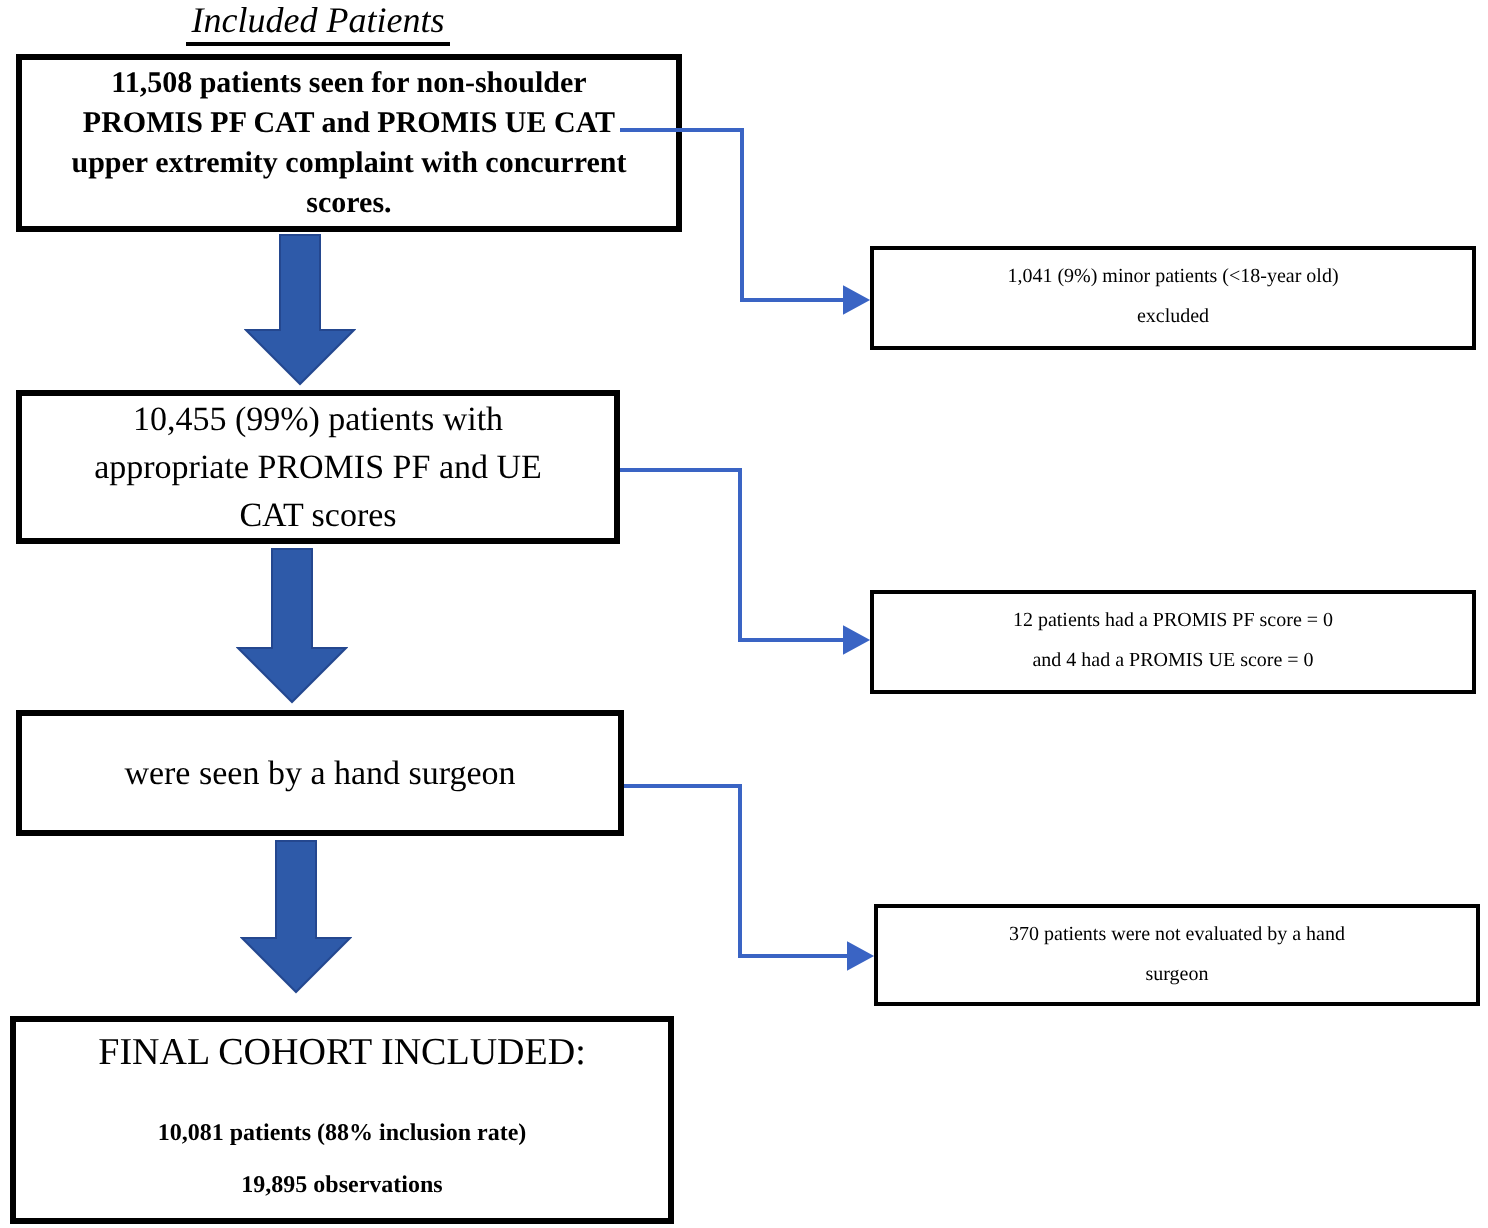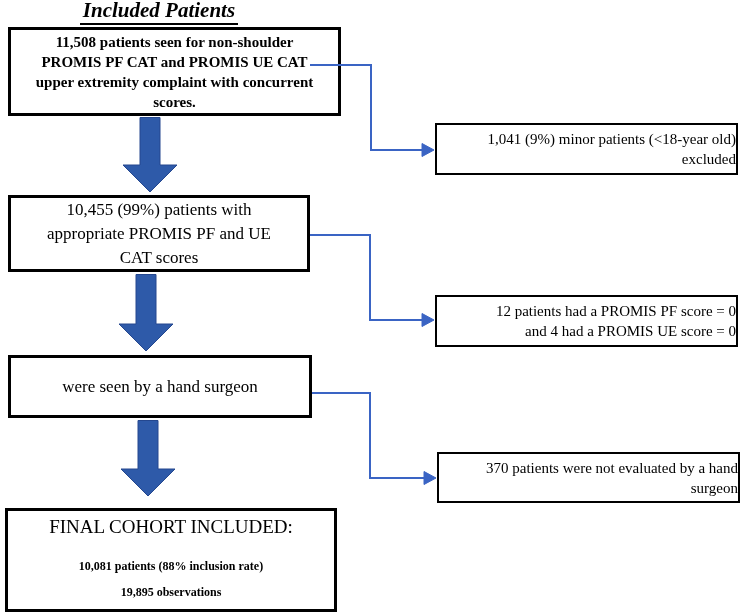--- a/index.html
+++ b/index.html
@@ -3,34 +3,34 @@
 <meta charset="utf-8">
 <style>
   html,body{margin:0;padding:0;background:#ffffff;}
   .canvas{
     position:relative;width:744px;height:614px;background:var(--bg,#fff);
     font-family:"Liberation Serif","DejaVu Serif",serif;color:var(--text,#000);
     overflow:hidden;
   }
   .figure-title{
     position:absolute;left:8px;top:1px;width:302px;text-align:center;
-    font-weight:bold;font-style:italic;font-size:21px;line-height:18px;
+    font-weight:normal;font-style:italic;font-size:18px;line-height:18px;
   }
   .figure-title span{border-bottom:2px solid #000;padding:0 3px 1px 3px;}
   .box{
     position:absolute;box-sizing:border-box;border:3px solid var(--box_border,#000);
     background:#fff;display:flex;flex-direction:column;justify-content:center;
     text-align:center;
   }
   .main-1{left:8px;top:27px;width:333px;height:89px;font-weight:bold;font-size:15px;line-height:20px;}
   .main-2{left:8px;top:195px;width:302px;height:77px;font-size:17px;line-height:24px;}
   .main-3{left:8px;top:355px;width:304px;height:63px;font-size:17px;line-height:25px;}
   .final{left:5px;top:508px;width:332px;height:104px;font-size:19px;line-height:24px;}
   .final .stats{font-weight:bold;font-size:12px;line-height:26px;margin-top:14px;}
-  .side{border-width:2px;font-size:15px;line-height:20px;text-align:right;}
+  .side{border-width:2px;font-size:10px;line-height:20px;}
   .side-1{left:435px;top:123px;width:303px;height:52px;}
   .side-2{left:435px;top:295px;width:303px;height:52px;}
   .side-3{left:437px;top:452px;width:303px;height:51px;}
   .big-arrow{position:absolute;width:56px;}
   .big-arrow path{fill:var(--arrow_fill,#2e5aa9);stroke:var(--arrow_stroke,#24478f);stroke-width:1;}
   .arrow-1{left:122px;top:117px;height:76px;}
   .arrow-2{left:118px;top:274px;height:78px;}
   .arrow-3{left:120px;top:420px;height:77px;}
   .connector-layer{position:absolute;left:0;top:0;width:744px;height:614px;pointer-events:none;}
   .connector-layer path.line{fill:none;stroke:var(--connector,#3a64c4);stroke-width:2;}

